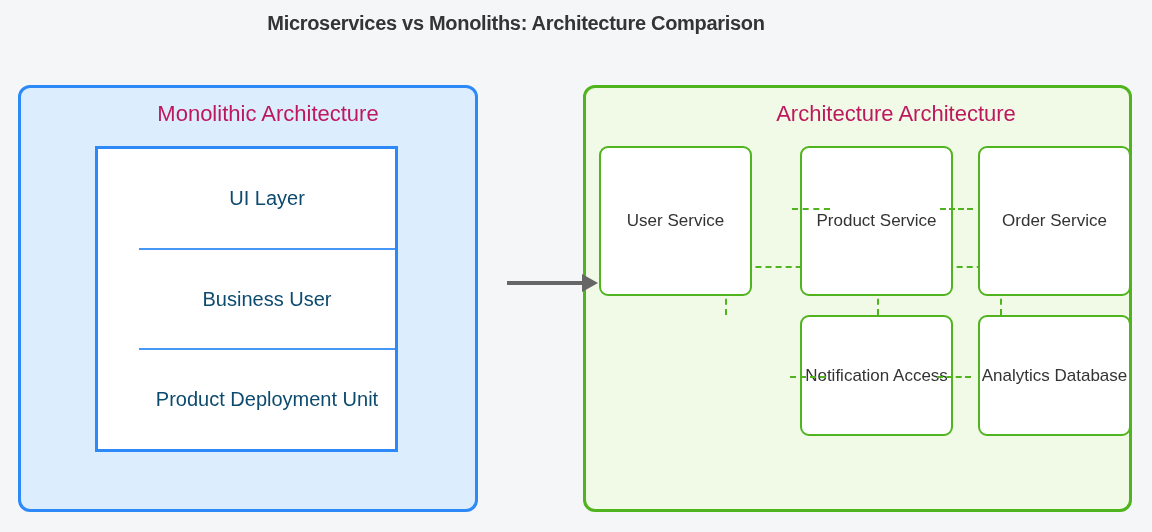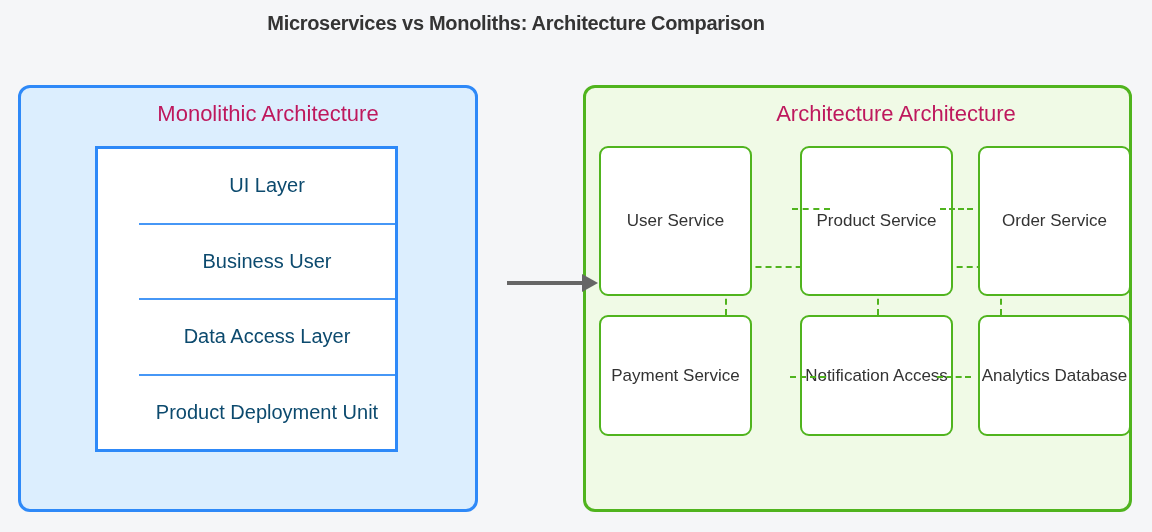--- a/index.html
+++ b/index.html
@@ -88,39 +88,37 @@
 
 <div id="stage">
 
   <div class="abs diagram-title">Microservices vs Monoliths: Architecture Comparison</div>
 
   <div class="abs cluster mono"></div>
   <div class="abs cluster-heading mono">Monolithic Architecture</div>
   <div class="abs stack">
     <div class="layer">UI Layer</div>
     <div class="layer">Business User</div>
-    <div class="layer">Data Access Layer</div>
     <div class="layer">Product Deployment Unit</div>
   </div>
 
   <div class="abs arrow-line"></div>
   <div class="abs arrow-head"></div>
 
   <div class="abs cluster micro"></div>
   <div class="abs cluster-heading micro">Architecture Architecture</div>
 
   <div class="abs conn-h"></div>
   <div class="abs conn-v v1"></div>
   <div class="abs conn-v v2"></div>
   <div class="abs conn-v v3"></div>
 
   <div class="abs service r1 c1">User Service</div>
   <div class="abs service r1 c2">Product Service</div>
   <div class="abs service r1 c3">Order Service</div>
-  <div class="abs service r2 c1">Payment Service</div>
   <div class="abs service r2 c2">Notification Access</div>
   <div class="abs service r2 c3">Analytics Database</div>
 
   <div class="abs conn-t t1"></div>
   <div class="abs conn-t t2"></div>
   <div class="abs conn-t t3"></div>
   <div class="abs conn-t t4"></div>
 
 </div>
 

